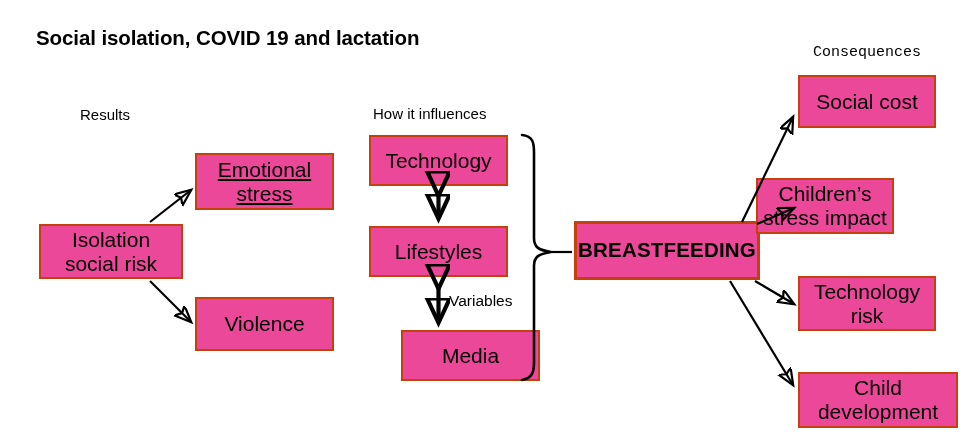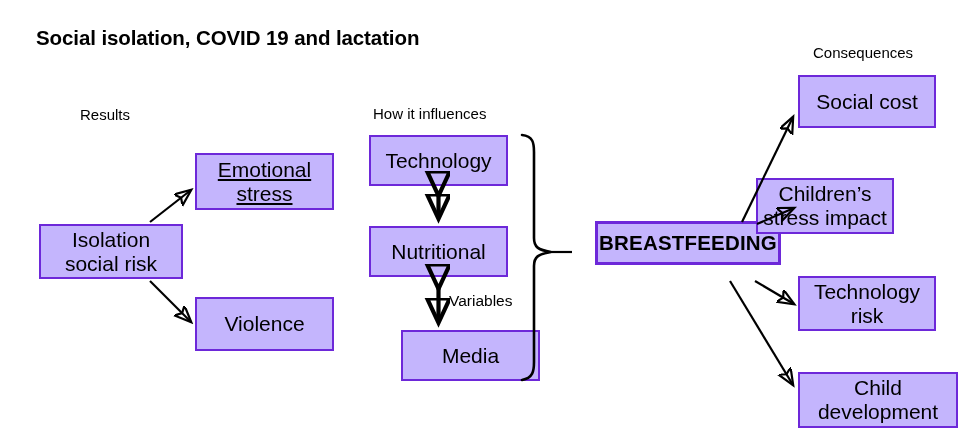--- a/index.html
+++ b/index.html
@@ -27,22 +27,22 @@
   }
   .section-label {
     position: absolute;
     font-size: 15px;
     font-weight: normal;
     white-space: nowrap;
   }
   .node {
     position: absolute;
     box-sizing: border-box;
-    border: 2px solid #6d28d9;
-    background: #c4b5fd;
+    border: 2px solid #c2410c;
+    background: #ec4899;
     display: flex;
     align-items: center;
     justify-content: center;
     text-align: center;
     font-size: 21px;
     line-height: 1.12;
     padding: 16px 4px;
   }
   .node.strong {
     border-width: 3.5px;
@@ -70,21 +70,21 @@
 </style>
 </head>
 <body>
 
 <div id="canvas">
 
   <div class="title">Social isolation, COVID 19 and lactation</div>
 
   <div class="section-label" style="left:80px; top:106px;">Results</div>
   <div class="section-label" style="left:373px; top:105px;">How it influences</div>
-  <div class="section-label" style="left:813px; top:44px;">Consequences</div>
+  <div class="section-label" style="left:813px; top:44px;font-family:Liberation Mono, monospace;">Consequences</div>
 
   <div class="node" style="left:39px; top:224px; width:144px; height:55px;">
     <span>
       <span>Isolation</span><br>
       <span>social risk</span>
     </span>
   </div>
 
   <div class="node" style="left:195px; top:153px; width:139px; height:57px;text-decoration:underline;">
     <span>
@@ -95,30 +95,30 @@
 
   <div class="node" style="left:195px; top:297px; width:139px; height:54px;">
     <span>Violence</span>
   </div>
 
   <div class="node" style="left:369px; top:135px; width:139px; height:51px;">
     <span>Technology</span>
   </div>
 
   <div class="node" style="left:369px; top:226px; width:139px; height:51px;">
-    <span>Nutritional</span>
+    <span>Lifestyles</span>
   </div>
 
   <div class="node" style="left:369px; top:330px; width:139px; height:51px;margin-left:32px;">
     <span>Media</span>
   </div>
 
   <div class="edge-label" style="left:449px; top:292px;">Variables</div>
 
-  <div class="node strong" style="left:574px; top:221px; width:186px; height:44px;margin-left:21px;">
+  <div class="node strong" style="left:574px; top:221px; width:186px; height:59px;">
     <span>BREASTFEEDING</span>
   </div>
 
   <div class="node" style="left:798px; top:75px; width:138px; height:53px;">
     <span>Social cost</span>
   </div>
 
   <div class="node" style="left:756px; top:178px; width:138px; height:56px;">
     <span>
       <span>Children’s</span><br>

